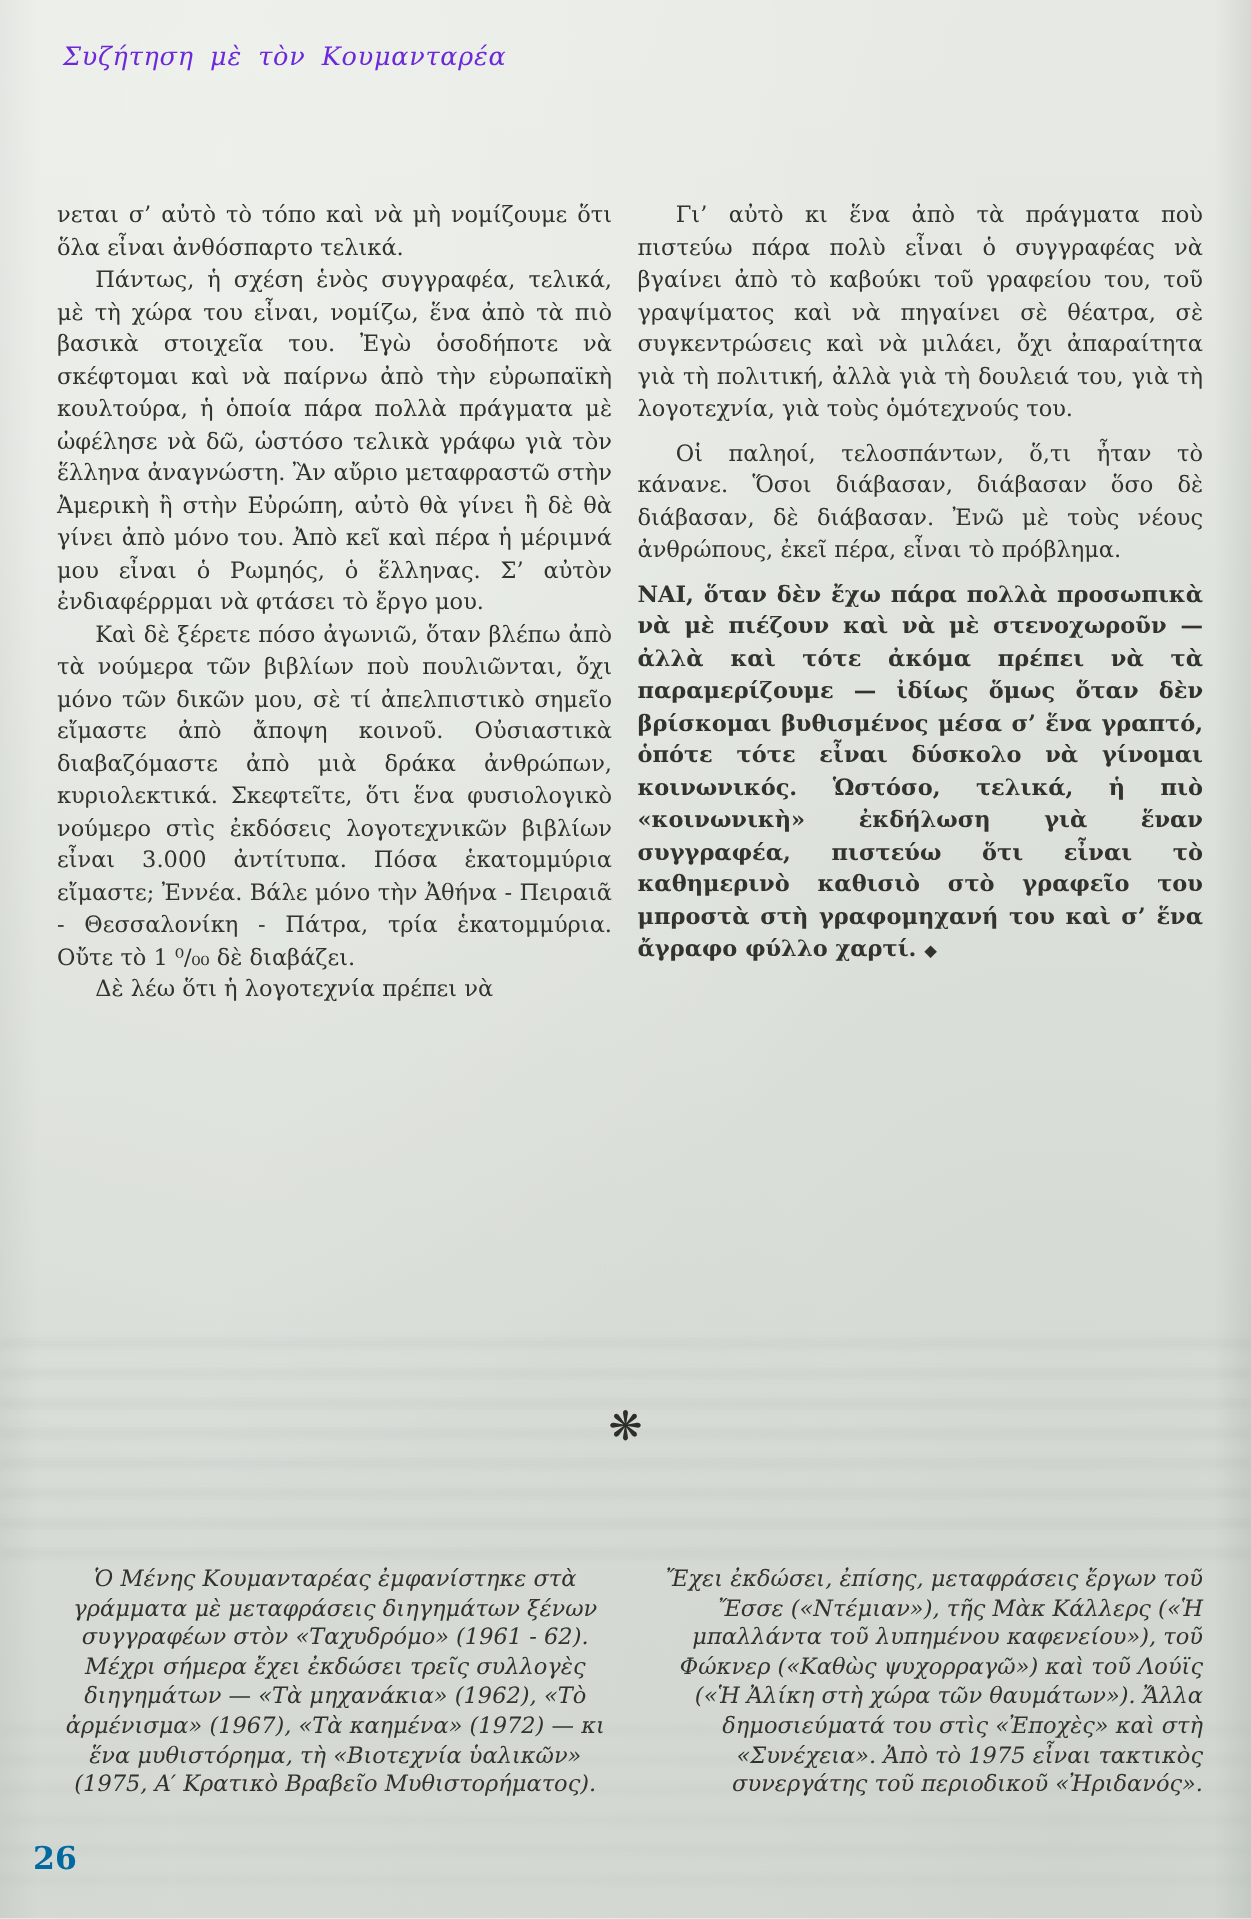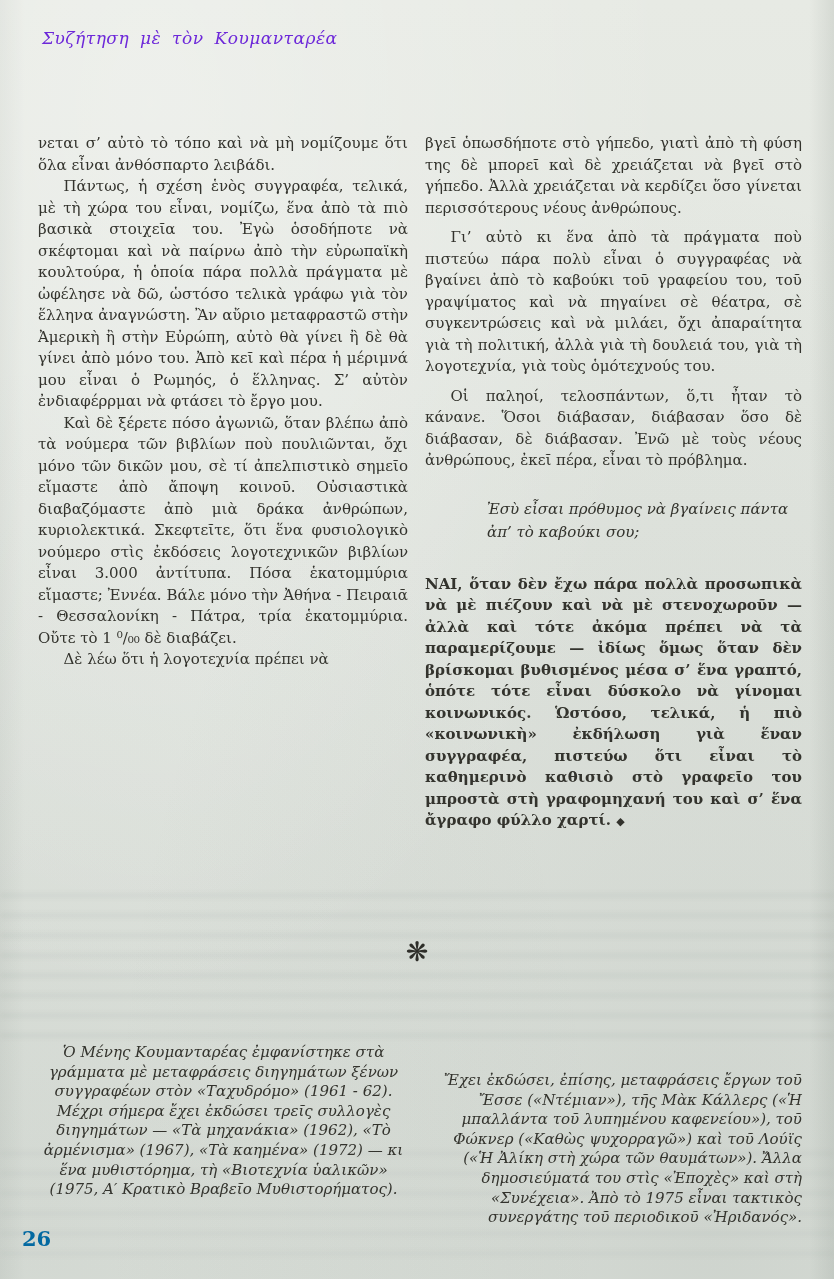--- a/index.html
+++ b/index.html
@@ -67,49 +67,47 @@
     font-family: "DejaVu Sans", sans-serif;
   }
 
   .bio {
     position: absolute; top: 1043px;
     font-style: italic; font-size: 15px; line-height: 19.6px;
     text-align: right;
     color: #33332d;
   }
   .bio-left  { left: 38px;  width: 371px; text-align: center; }
-  .bio-right { left: 425px; width: 377px; margin-top: 28px; }
+  .bio-right { left: 425px; width: 377px; }
 
   .pagenum {
     position: absolute; left: 22px; top: 1226px;
     font-size: 21px; font-weight: 600; color: #0369a1;
   }
 </style>
 </head>
 <body>
 
 <div class="page">
 
   <div class="ghost ghost-mid"></div>
   <div class="ghost ghost-low"></div>
 
   <div class="header">Συζήτηση μὲ τὸν Κουμανταρέα</div>
 
   <div class="col col-left">
-    <p class="cont">νεται σ’ αὐτὸ τὸ τόπο καὶ νὰ μὴ νομίζουμε ὅτι ὅλα εἶναι ἀνθόσπαρτο λειβάδι.</p>
+    <p class="cont">νεται σ’ αὐτὸ τὸ τόπο καὶ νὰ μὴ νομίζουμε ὅτι ὅλα εἶναι ἀνθόσπαρτο τελικά.</p>
     <p>Πάντως, ἡ σχέση ἑνὸς συγγραφέα, τελικά, μὲ τὴ χώρα του εἶναι, νομίζω, ἕνα ἀπὸ τὰ πιὸ βασικὰ στοιχεῖα του. Ἐγὼ ὁσοδήποτε νὰ σκέφτομαι καὶ νὰ παίρνω ἀπὸ τὴν εὐρωπαϊκὴ κουλτούρα, ἡ ὁποία πάρα πολλὰ πράγματα μὲ ὠφέλησε νὰ δῶ, ὡστόσο τελικὰ γράφω γιὰ τὸν ἕλληνα ἀναγνώστη. Ἂν αὔριο μεταφραστῶ στὴν Ἀμερικὴ ἢ στὴν Εὐρώπη, αὐτὸ θὰ γίνει ἢ δὲ θὰ γίνει ἀπὸ μόνο του. Ἀπὸ κεῖ καὶ πέρα ἡ μέριμνά μου εἶναι ὁ Ρωμηός, ὁ ἕλληνας. Σ’ αὐτὸν ἐνδιαφέρρμαι νὰ φτάσει τὸ ἔργο μου.</p>
     <p>Καὶ δὲ ξέρετε πόσο ἀγωνιῶ, ὅταν βλέπω ἀπὸ τὰ νούμερα τῶν βιβλίων ποὺ πουλιῶνται, ὄχι μόνο τῶν δικῶν μου, σὲ τί ἀπελπιστικὸ σημεῖο εἴμαστε ἀπὸ ἄποψη κοινοῦ. Οὐσιαστικὰ διαβαζόμαστε ἀπὸ μιὰ δράκα ἀνθρώπων, κυριολεκτικά. Σκεφτεῖτε, ὅτι ἕνα φυσιολογικὸ νούμερο στὶς ἐκδόσεις λογοτεχνικῶν βιβλίων εἶναι 3.000 ἀντίτυπα. Πόσα ἑκατομμύρια εἴμαστε; Ἐννέα. Βάλε μόνο τὴν Ἀθήνα - Πειραιᾶ - Θεσσαλονίκη - Πάτρα, τρία ἑκατομμύρια. Οὔτε τὸ 1 ⁰/₀₀ δὲ διαβάζει.</p>
     <p>Δὲ λέω ὅτι ἡ λογοτεχνία πρέπει νὰ</p>
   </div>
 
   <div class="col col-right">
-    <p class="cont">βγεῖ ὁπωσδήποτε στὸ γήπεδο, γιατὶ ἀπὸ τὴ φύση της δὲ μπορεῖ καὶ δὲ χρειάζεται νὰ βγεῖ στὸ γήπεδο. Ἀλλὰ χρειάζεται νὰ κερδίζει ὅσο γίνεται περισσότερους νέους ἀνθρώπους.</p>
     <p>Γι’ αὐτὸ κι ἕνα ἀπὸ τὰ πράγματα ποὺ πιστεύω πάρα πολὺ εἶναι ὁ συγγραφέας νὰ βγαίνει ἀπὸ τὸ καβούκι τοῦ γραφείου του, τοῦ γραψίματος καὶ νὰ πηγαίνει σὲ θέατρα, σὲ συγκεντρώσεις καὶ νὰ μιλάει, ὄχι ἀπαραίτητα γιὰ τὴ πολιτική, ἀλλὰ γιὰ τὴ δουλειά του, γιὰ τὴ λογοτεχνία, γιὰ τοὺς ὁμότεχνούς του.</p>
     <p>Οἱ παληοί, τελοσπάντων, ὅ,τι ἦταν τὸ κάνανε. Ὅσοι διάβασαν, διάβασαν ὅσο δὲ διάβασαν, δὲ διάβασαν. Ἐνῶ μὲ τοὺς νέους ἀνθρώπους, ἐκεῖ πέρα, εἶναι τὸ πρόβλημα.</p>
-    <p class="question">Ἐσὺ εἶσαι πρόθυμος νὰ βγαίνεις πάντα ἀπ’ τὸ καβούκι σου;</p>
     <p class="answer"><span>ΝΑΙ, ὅταν δὲν ἔχω πάρα πολλὰ προσωπικὰ νὰ μὲ πιέζουν καὶ νὰ μὲ στενοχωροῦν —ἀλλὰ καὶ τότε ἀκόμα πρέπει νὰ τὰ παραμερίζουμε — ἰδίως ὅμως ὅταν δὲν βρίσκομαι βυθισμένος μέσα σ’ ἕνα γραπτό, ὁπότε τότε εἶναι δύσκολο νὰ γίνομαι κοινωνικός. Ὡστόσο, τελικά, ἡ πιὸ «κοινωνικὴ» ἐκδήλωση γιὰ ἕναν συγγραφέα, πιστεύω ὅτι εἶναι τὸ καθημερινὸ καθισιὸ στὸ γραφεῖο του μπροστὰ στὴ γραφομηχανή του καὶ σ’ ἕνα ἄγραφο φύλλο χαρτί.</span>&nbsp;<span class="endmark">◆</span></p>
   </div>
 
   <div class="fleuron">❋</div>
 
   <div class="bio bio-left">Ὁ Μένης Κουμανταρέας ἐμφανίστηκε στὰ γράμματα μὲ μεταφράσεις διηγημάτων ξένων συγγραφέων στὸν «Ταχυδρόμο» (1961 - 62). Μέχρι σήμερα ἔχει ἐκδώσει τρεῖς συλλογὲς διηγημάτων — «Τὰ μηχανάκια» (1962), «Τὸ ἀρμένισμα» (1967), «Τὰ καημένα» (1972) — κι ἕνα μυθιστόρημα, τὴ «Βιοτεχνία ὑαλικῶν» (1975, Α′ Κρατικὸ Βραβεῖο Μυθιστορήματος).</div>
   <div class="bio bio-right">Ἔχει ἐκδώσει, ἐπίσης, μεταφράσεις ἔργων τοῦ Ἔσσε («Ντέμιαν»), τῆς Μὰκ Κάλλερς («Ἡ μπαλλάντα τοῦ λυπημένου καφενείου»), τοῦ Φώκνερ («Καθὼς ψυχορραγῶ») καὶ τοῦ Λούϊς («Ἡ Ἀλίκη στὴ χώρα τῶν θαυμάτων»). Ἄλλα δημοσιεύματά του στὶς «Ἐποχὲς» καὶ στὴ «Συνέχεια». Ἀπὸ τὸ 1975 εἶναι τακτικὸς συνεργάτης τοῦ περιοδικοῦ «Ἠριδανός».</div>
 
   <div class="pagenum">26</div>
 

